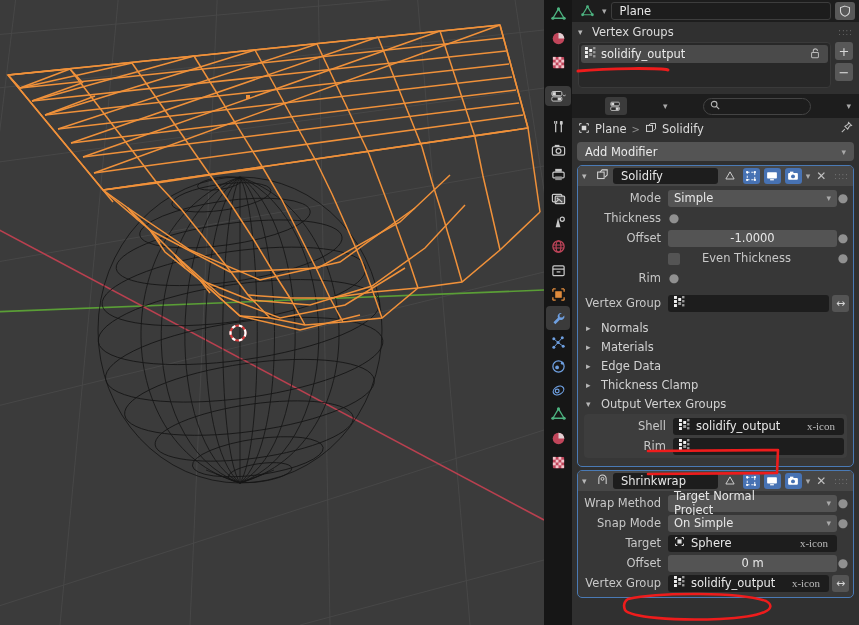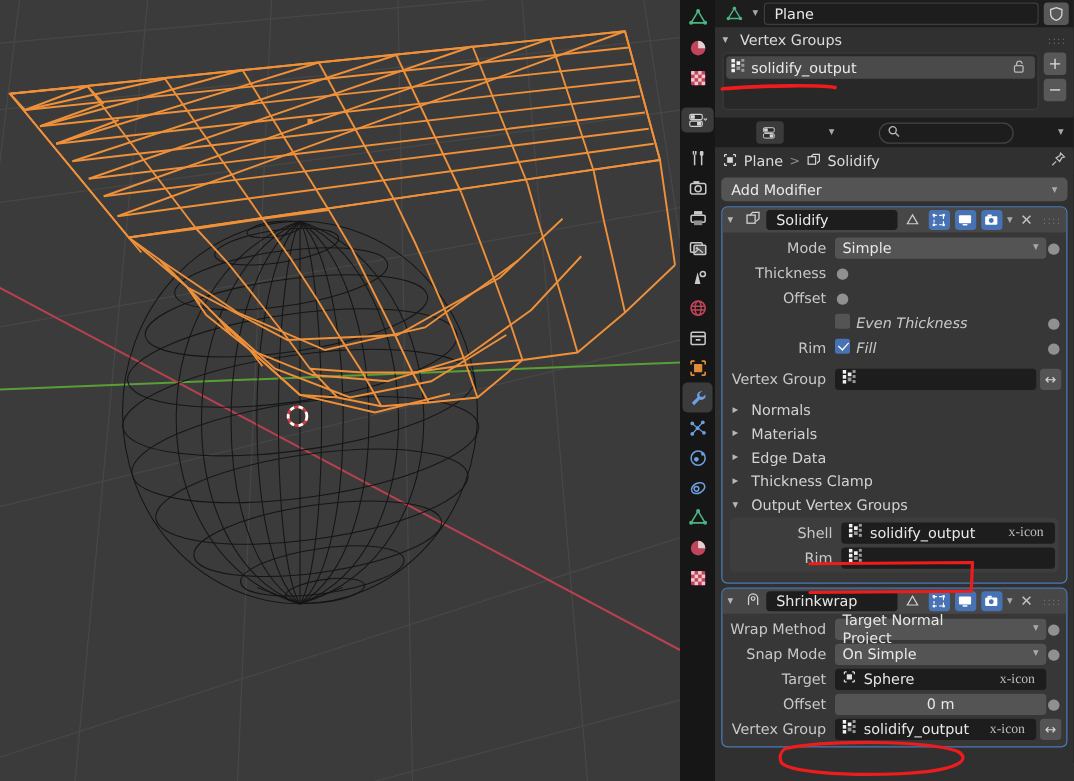--- a/index.html
+++ b/index.html
@@ -133,21 +133,21 @@
     padding:0 6px; font-size:11.5px; color:#e8e8e8; position:relative;gap:48px;
   }
   .fld.num { background:#545454; justify-content:center; }
   .fld.num.dim { color:#8f8f8f; }
   .fld.drop { background:#545454; }
   .fld.drop .chev { margin-left:auto; }
   .fld.dark { background:#1d1d1d; }
   .dot { width:12px; text-align:center; color:#909090; font-size:12px; line-height:0; }
   .dot.blank { color:transparent; }
 
-  .cb { display:flex; align-items:flex-start; gap:5px; flex:1;font-style:italic; }
+  .cb { display:flex; align-items:flex-end; gap:22px; flex:1; }
   .box {
     width:12px; height:12px; border-radius:2px; background:#545454;
     display:flex; align-items:center; justify-content:center;
   }
   .box.checked { background:#4772b3; }
   .box.checked:after {
     content:""; width:4px; height:7px; border:solid #fff; border-width:0 1.6px 1.6px 0;
     transform:rotate(42deg) translate(-0.5px,-1px);
   }
   .cbtext { color:#c8c8c8; font-size:11.5px; }
@@ -618,38 +618,35 @@
           <div class="dot">●</div>
         </div>
 
         <div class="row">
           <div class="lbl">Thickness</div>
           <div class="dot">●</div>
         </div>
 
         <div class="row">
           <div class="lbl">Offset</div>
+          <div class="fld num">-1.0000</div>
           <div class="dot">●</div>
         </div>
 
         <div class="row">
           <div class="lbl"></div>
           <div class="cb">
             <span class="box"></span>
             <span class="cbtext">Even Thickness</span>
           </div>
           <div class="dot">●</div>
         </div>
 
         <div class="row">
           <div class="lbl">Rim</div>
-          <div class="cb">
-            <span class="box checked"></span>
-            <span class="cbtext">Fill</span>
-          </div>
           <div class="dot">●</div>
         </div>
 
         <div style="height:5px"></div>
 
         <div class="row">
           <div class="lbl">Vertex Group</div>
           <div class="fld dark" style="gap:6px;">
             <span>
               <svg width="11" height="11" viewBox="0 0 12 12">

